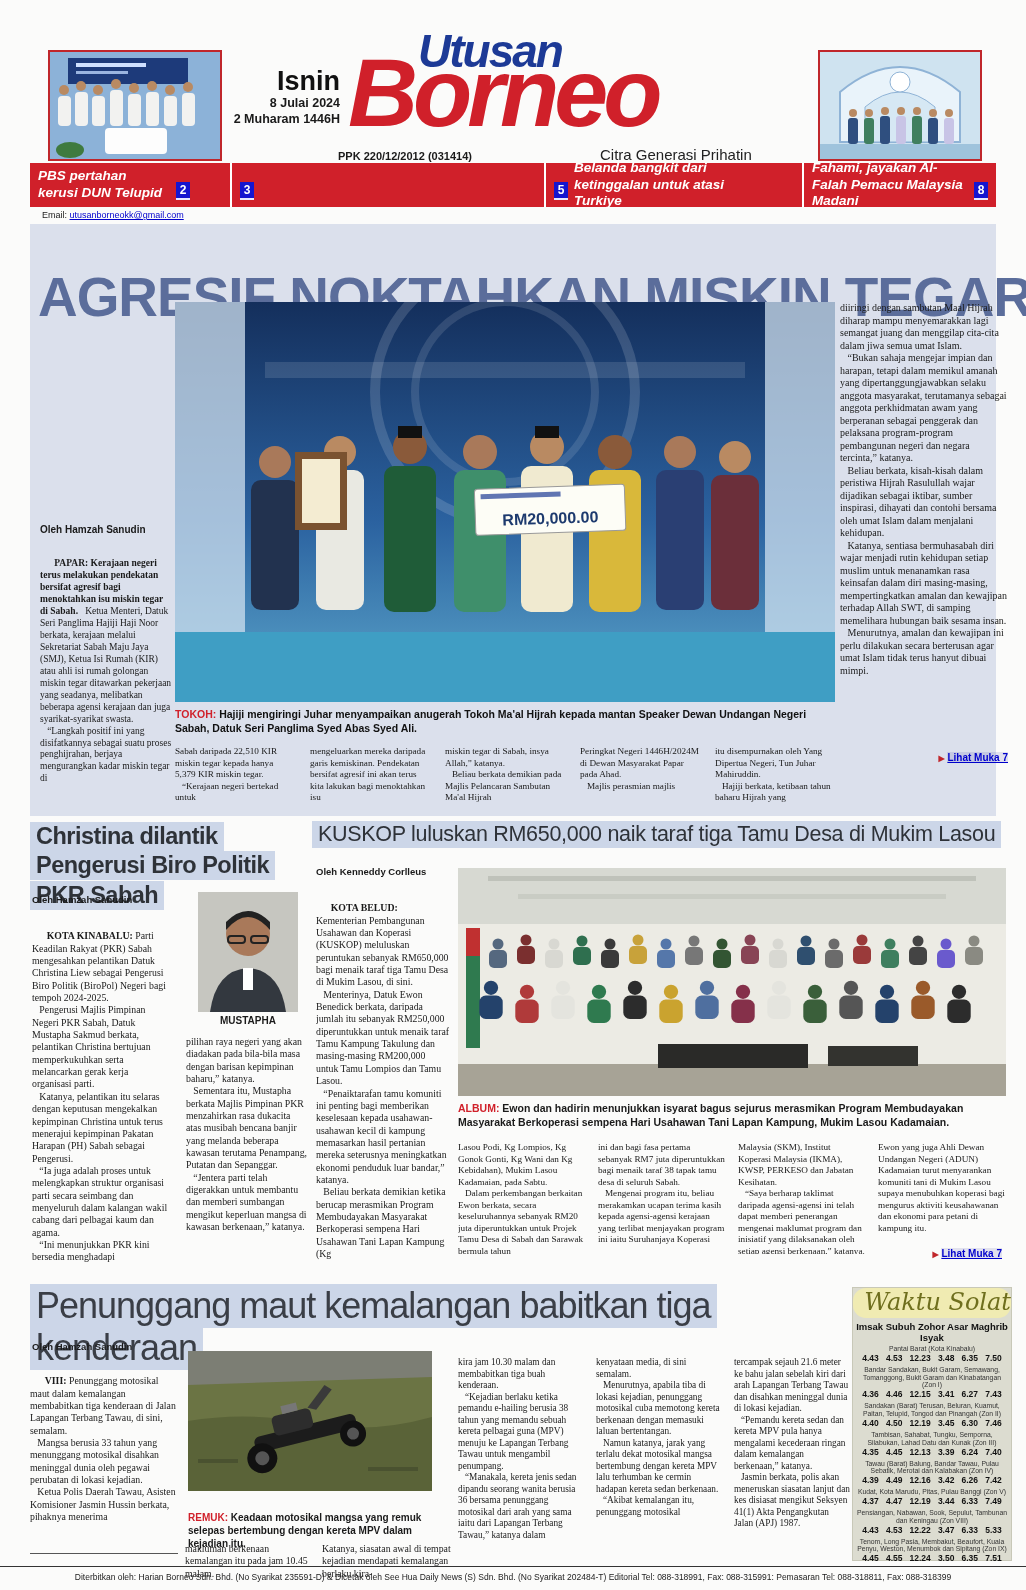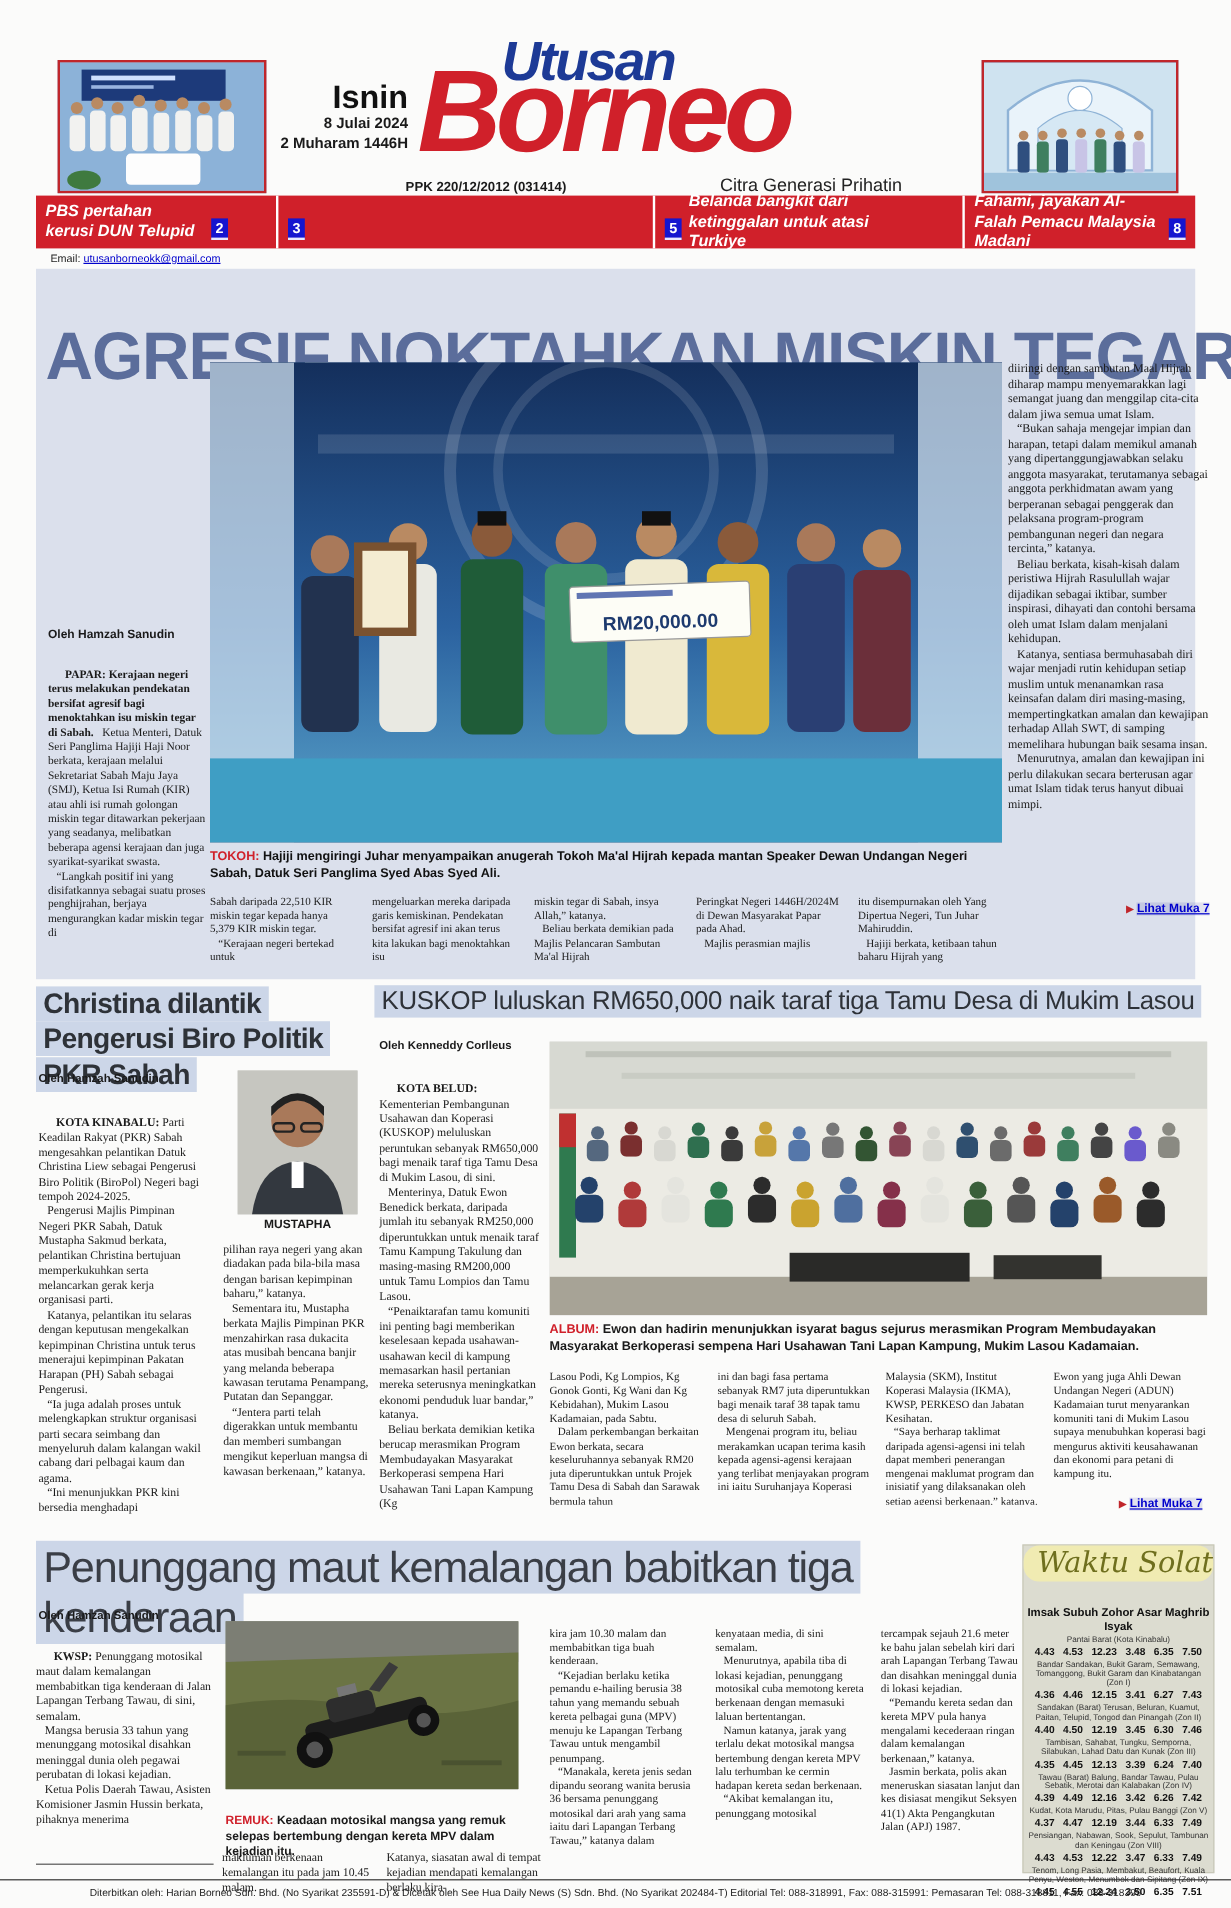--- a/index.html
+++ b/index.html
@@ -112,21 +112,21 @@
   .acc-c5 { position:absolute; left:566px; top:72px; width:126px; height:200px; overflow:hidden;
             font-size:9.3px; line-height:1.24; white-space:pre-wrap; }
   .acc-c6 { position:absolute; left:704px; top:72px; width:116px; height:200px; overflow:hidden;
             font-size:9.3px; line-height:1.24; white-space:pre-wrap; }
 
   
   .prayer { position:absolute; top:1287px; left:852px; width:158px; height:272px; background:#dcdcd0;
             border:1px solid #c8c8b8; }
   .pr-title { background:#f0ebb2; text-align:right; padding:0 0 2px 0;
               font:italic 24px "DejaVu Serif", serif; color:#6f6f1e;border-radius:13px; }
-  .pr-head { text-align:center; font:bold 9.5px "Liberation Sans", sans-serif; padding:3px 0 1px 0; color:#111;margin-top:18px; }
+  .pr-head { text-align:center; font:bold 9.5px "Liberation Sans", sans-serif; padding:3px 0 1px 0; color:#111; }
   .pr-row { padding:1px 3px 2px 3px; }
   .pr-zone { text-align:center; font:6.8px "Liberation Sans", sans-serif; color:#333; line-height:1.15; }
   .pr-times { text-align:center; font:bold 8.5px "Liberation Sans", sans-serif; white-space:pre; color:#111; }
 
   
   .footer { position:absolute; top:1566px; left:0; width:1026px; border-top:1px solid #333;
             text-align:center; padding-top:5px; font:8.5px "Liberation Sans", sans-serif; color:#222; }
 </style>
 </head>
 <body>
@@ -435,21 +435,21 @@
     <span class="muka kus-muka">
       <span class="arrow">▶</span>
       <a class="lnk" href="#">Lihat Muka 7</a>
     </span>
   </section>
 
   <section class="accident">
     <h2 class="acc-head" style="margin:0;"><span class="hl">Penunggang maut kemalangan babitkan tiga kenderaan</span></h2>
     <div class="acc-by">Oleh Hamzah Sanudin</div>
     <div class="acc-c1">
-      <span class="dl">KWSP:</span><span> Penunggang motosikal maut dalam kemalangan membabitkan tiga kenderaan di Jalan Lapangan Terbang Tawau, di sini, semalam.
+      <span class="dl">VIII:</span><span> Penunggang motosikal maut dalam kemalangan membabitkan tiga kenderaan di Jalan Lapangan Terbang Tawau, di sini, semalam.
    Mangsa berusia 33 tahun yang menunggang motosikal disahkan meninggal dunia oleh pegawai perubatan di lokasi kejadian.
    Ketua Polis Daerah Tawau, Asisten Komisioner Jasmin Hussin berkata, pihaknya menerima</span>
     </div>
     <div class="acc-rule"></div>
     <div class="acc-c1b">makluman berkenaan kemalangan itu pada jam 10.45 malam.</div>
     <div class="acc-c3">Katanya, siasatan awal di tempat kejadian mendapati kemalangan berlaku kira-</div>
     <div class="acc-photo">
       <svg width="244" height="140" viewBox="0 0 244 140">
         <rect width="244" height="140" fill="#8f9188"></rect>
         <rect x="0" y="0" width="244" height="34" fill="#7c7e74"></rect>
@@ -507,21 +507,21 @@
     <div class="pr-row">
       <div class="pr-zone">Tawau (Barat) Balung, Bandar Tawau, Pulau Sebatik, Merotai dan Kalabakan (Zon IV)</div>
       <div class="pr-times">4.39   4.49   12.16   3.42   6.26   7.42</div>
     </div>
     <div class="pr-row">
       <div class="pr-zone">Kudat, Kota Marudu, Pitas, Pulau Banggi (Zon V)</div>
       <div class="pr-times">4.37   4.47   12.19   3.44   6.33   7.49</div>
     </div>
     <div class="pr-row">
       <div class="pr-zone">Pensiangan, Nabawan, Sook, Sepulut, Tambunan dan Keningau (Zon VIII)</div>
-      <div class="pr-times">4.43   4.53   12.22   3.47   6.33   7.49</div>
+      <div class="pr-times">4.43   4.53   12.22   3.47   6.33   5.33</div>
     </div>
     <div class="pr-row">
       <div class="pr-zone">Tenom, Long Pasia, Membakut, Beaufort, Kuala Penyu, Weston, Menumbok dan Sipitang (Zon IX)</div>
       <div class="pr-times">4.45   4.55   12.24   3.50   6.35   7.51</div>
     </div>
   </aside>
 
   <footer class="footer">Diterbitkan oleh: Harian Borneo Sdn. Bhd. (No Syarikat 235591-D) &amp; Dicetak oleh See Hua Daily News (S) Sdn. Bhd. (No Syarikat 202484-T) Editorial Tel: 088-318991, Fax: 088-315991: Pemasaran Tel: 088-318811, Fax: 088-318399</footer>
 
 </div>

